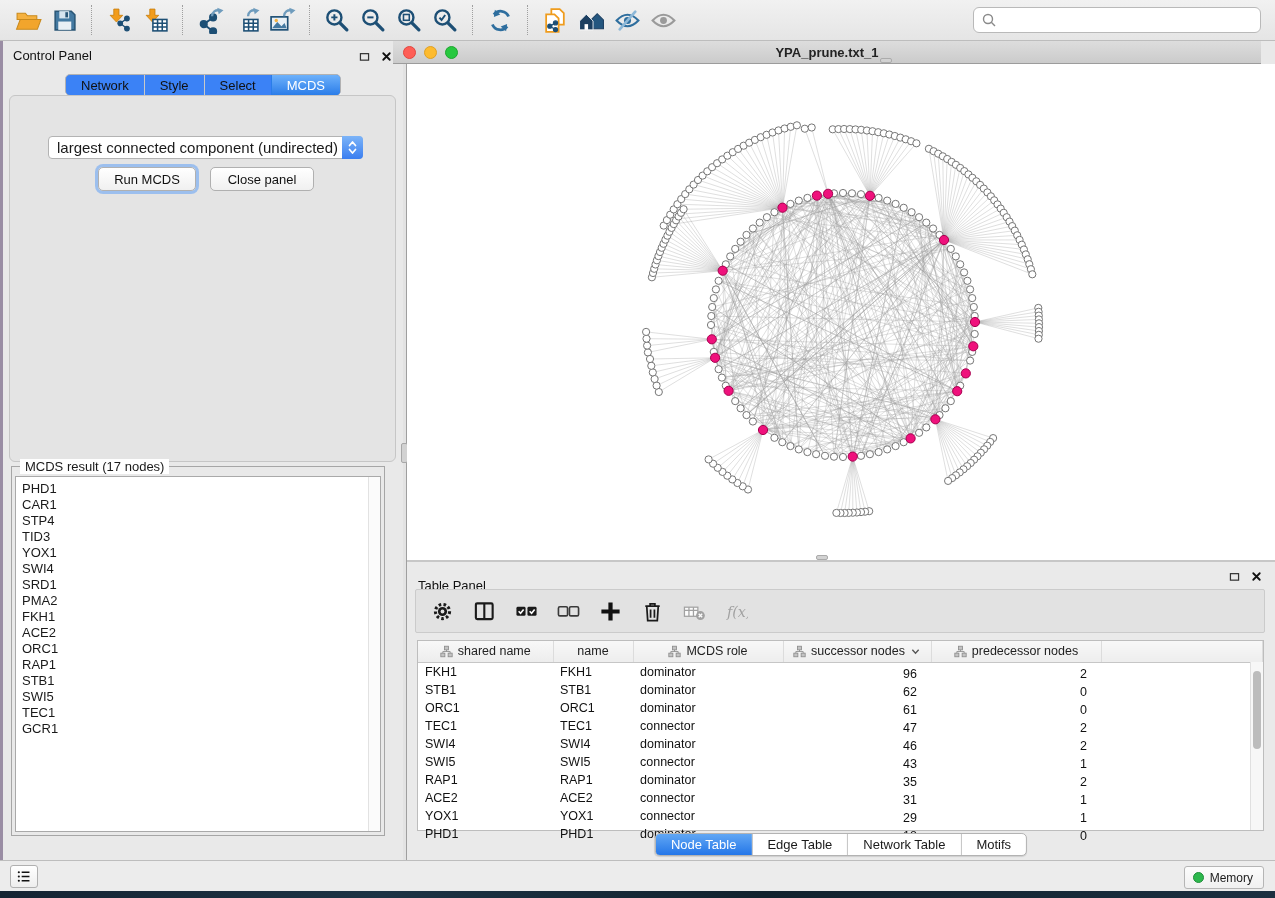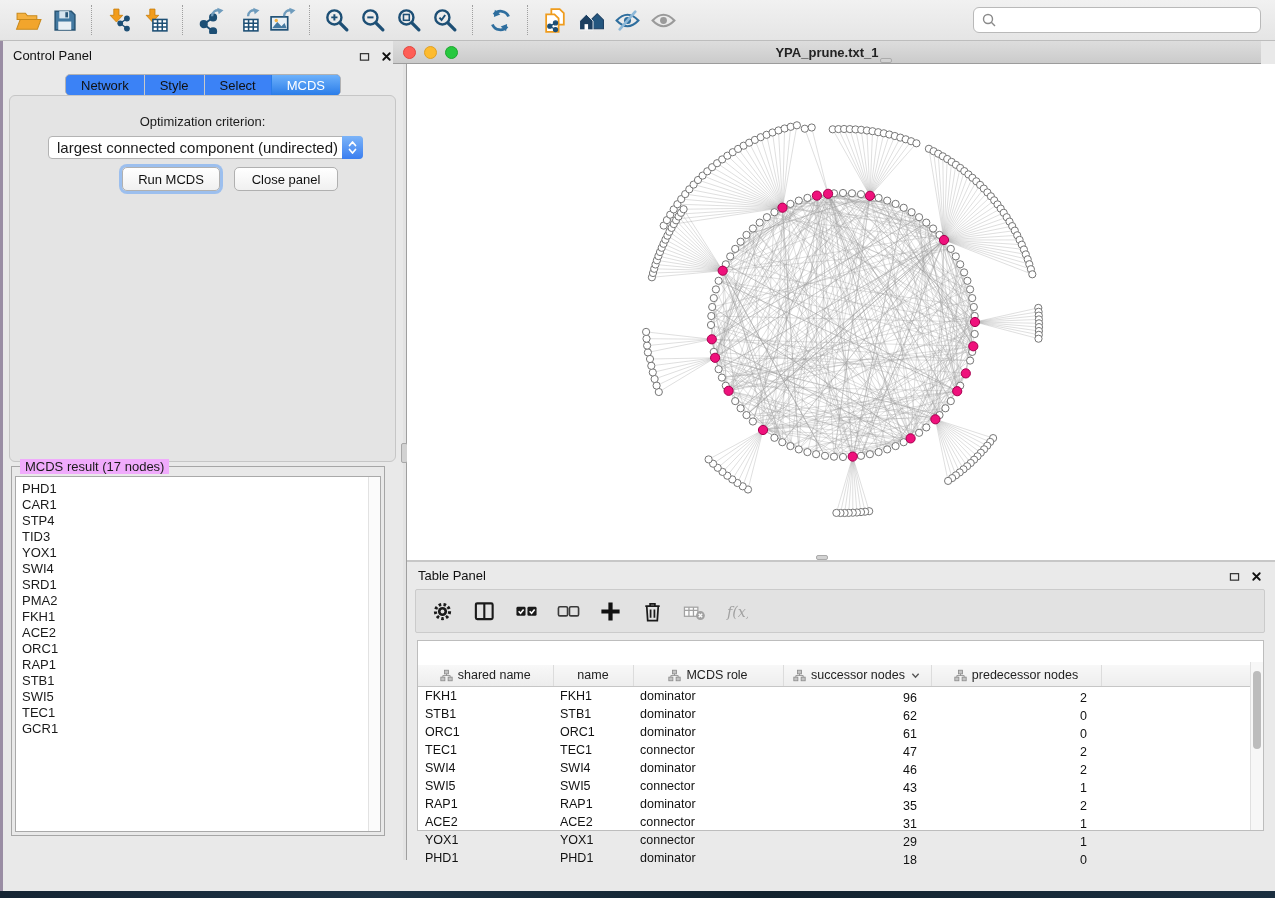--- a/index.html
+++ b/index.html
@@ -45,28 +45,28 @@
   .subpanel{position:absolute;left:6px;top:54px;width:387px;height:367px;
     background:#e4e4e4;border:1px solid #c6c6c6;border-radius:6px;}
   .opt-label{position:absolute;top:18px;left:0;right:0;text-align:center;font-size:13px;}
   .select{position:absolute;top:40px;left:38px;width:315px;height:23px;background:#fff;
     border:1px solid #b3b3b3;border-radius:4px;display:flex;align-items:center;}
   .select .sel-text{flex:1;font-size:15px;padding-left:8px;white-space:nowrap;overflow:hidden;}
   .select .stepper{width:21px;height:23px;margin:-1px -1px -1px 0;border-radius:0 4px 4px 0;
     background:linear-gradient(#7cb4f8,#3a7ef0);display:flex;align-items:center;justify-content:center;}
   .select .stepper svg{width:11px;height:15px;}
   .btn{height:24px;background:linear-gradient(#ffffff,#f0f0f0);border:1px solid #b0b0b0;
-    border-radius:5px;font-size:13px;font-family:inherit;color:#111;padding:0 14px;margin-left:24px;}
+    border-radius:5px;font-size:13px;font-family:inherit;color:#111;padding:0 14px;}
   .btn.run{position:absolute;top:71px;left:88px;width:98px;
     box-shadow:0 0 0 3px rgba(108,167,245,.6);}
   .btn.closep{position:absolute;top:71px;left:200px;width:104px;}
 
   .groupbox{position:absolute;left:8px;top:425px;width:374px;height:370px;
     border:1px solid #a6a6a6;}
-  .groupbox .legend{position:absolute;top:-8px;left:8px;background:#f0abfc;
+  .groupbox .legend{position:absolute;top:-8px;left:8px;background:#ffffff;
     padding:0 5px;font-size:13px;}
   .result-list{position:absolute;left:3px;right:3px;top:9px;bottom:3px;background:#fff;
     border:1px solid #a9a9a9;overflow:hidden;}
   .result-list .items{padding:4px 0 0 6px;}
   .result-item{font-size:13px;height:16px;line-height:16px;}
   .result-track{position:absolute;right:0;top:0;bottom:0;width:12px;background:#fbfbfb;
     border-left:1px solid #e2e2e2;}
 
   
   .v-splitter{position:absolute;left:403px;top:41px;width:4px;height:819px;background:#e3e3e3;
@@ -92,21 +92,21 @@
   .h-splitter{position:absolute;left:407px;top:560px;width:868px;height:2px;background:#c7c7c7;}
   .table-panel{position:absolute;left:407px;top:562px;width:868px;height:298px;background:#eaeaea;}
   .tp-toolbar{position:absolute;left:8px;top:27px;right:10px;height:44px;background:#e2e2e2;
     border:1px solid #cbcbcb;border-radius:2px;display:flex;align-items:center;padding-left:12px;gap:14px;}
   .tp-btn{width:28px;height:28px;display:flex;align-items:center;justify-content:center;}
   .tp-btn svg{width:23px;height:23px;}
   .tp-btn.disabled{filter:grayscale(1);opacity:.9;}
 
   .data-table{position:absolute;left:10px;top:78px;right:11px;height:191px;background:#fff;
     border:1px solid #bdbdbd;}
-  table.grid{border-collapse:collapse;table-layout:fixed;width:100%;font-size:12.5px;margin-top:24px;}
+  table.grid{border-collapse:collapse;table-layout:fixed;width:100%;font-size:12.5px;}
   table.grid th{height:21px;background:linear-gradient(#f8f8f8,#ededed);
     border-bottom:1px solid #c6c6c6;border-right:1px solid #dcdcdc;font-weight:400;
     font-size:12.5px;color:#222;padding:0;white-space:nowrap;overflow:hidden;}
   table.grid th .hwrap{display:flex;align-items:center;justify-content:center;gap:5px;}
   table.grid th svg.tree{width:13px;height:13px;flex:0 0 auto;}
   table.grid th svg.sort{width:11px;height:9px;flex:0 0 auto;}
   table.grid td{height:16px;padding:0 0 0 7px;white-space:nowrap;overflow:hidden;color:#111;}
   table.grid td.num{text-align:right;padding:4px 14px 0 0;}
   .tbl-scroll{position:absolute;right:0;top:21px;bottom:0;width:13px;background:#f7f7f7;
     border-left:1px solid #e0e0e0;}
@@ -313,21 +313,20 @@
           </svg></span>
     </div>
     <div class="seg" id="cp-tabs">
         <div class="seg-tab">Network</div>
         <div class="seg-tab">Style</div>
         <div class="seg-tab">Select</div>
         <div class="seg-tab active">MCDS</div>
       </div>
 
     <div class="subpanel">
-      <div class="opt-label">Optimization criterion:</div>
       <div class="select">
         <span class="sel-text">largest connected component (undirected)</span>
         <span class="stepper">
           <svg viewBox="0 0 11 15">
               <path d="M2.5 5.5L5.5 2l3 3.5M2.5 9.5L5.5 13l3-3.5" fill="none" stroke="#fff" stroke-width="1.7" stroke-linecap="round" stroke-linejoin="round"></path>
             </svg>
         </span>
       </div>
       <button class="btn run">Run MCDS</button>
       <button class="btn closep">Close panel</button>
@@ -1152,21 +1151,21 @@
           <circle cx="308.1" cy="293.8" r="4.6" fill="#ef117c" stroke="#a8004f" stroke-width="1"></circle>
           <circle cx="304.8" cy="275.3" r="4.6" fill="#ef117c" stroke="#a8004f" stroke-width="1"></circle>
         </g>
       </svg>
   </div>
   <div class="dh" style="left:880px;top:58px;width:12px;height:5px;"></div>
   <div class="dh" style="left:816px;top:555px;width:12px;height:5px;"></div>
 
   <div class="h-splitter"></div>
   <div class="table-panel">
-    <div class="panel-title" style="position:absolute;left:11px;top:6px;font-size:13px;">Table Panel</div>
+    <div class="panel-title" style="position:absolute;left:11px;top:16px;font-size:13px;">Table Panel</div>
     <div class="panel-winbtns" style="position:absolute;right:12px;top:7px;display:flex;gap:9px;">
       <span><svg viewBox="0 0 16 16" width="13" height="13">
             <rect x="3" y="4.5" width="10" height="8" fill="none" stroke="#333" stroke-width="1.5"></rect>
           </svg></span>
       <span><svg viewBox="0 0 16 16" width="13" height="13">
             <path d="M4 4l8 8M12 4l-8 8" stroke="#111" stroke-width="2.2" stroke-linecap="round"></path>
           </svg></span>
     </div>
     <div class="tp-toolbar" id="tp-toolbar">
         <div class="tp-btn">
@@ -1385,17 +1384,41 @@
               <td class="num">0</td>
               <td></td>
             </tr>
           </tbody>
         </table>
       <div class="tbl-scroll">
         <div class="tbl-thumb"></div>
       </div>
     </div>
 
+    <div class="bottom-tabs" id="bottom-tabs">
+        <div class="btab active">Node Table</div>
+        <div class="btab">Edge Table</div>
+        <div class="btab">Network Table</div>
+        <div class="btab">Motifs</div>
+      </div>
   </div>
 
+  <div class="status-bar">
+    <div class="sb-list-btn">
+      <svg viewBox="0 0 24 24">
+        <g stroke="#111" stroke-width="2.2">
+            <path d="M8 6h11M8 12h11M8 18h11"></path>
+          </g>
+        <g fill="#111">
+            <circle cx="4" cy="6" r="1.5"></circle>
+            <circle cx="4" cy="12" r="1.5"></circle>
+            <circle cx="4" cy="18" r="1.5"></circle>
+          </g>
+      </svg>
+    </div>
+    <div class="memory-btn">
+      <span class="mem-dot"></span>
+      <span>Memory</span>
+    </div>
+  </div>
 
   <div class="wallpaper-bottom"></div>
 </div>
 
 </body></html>

